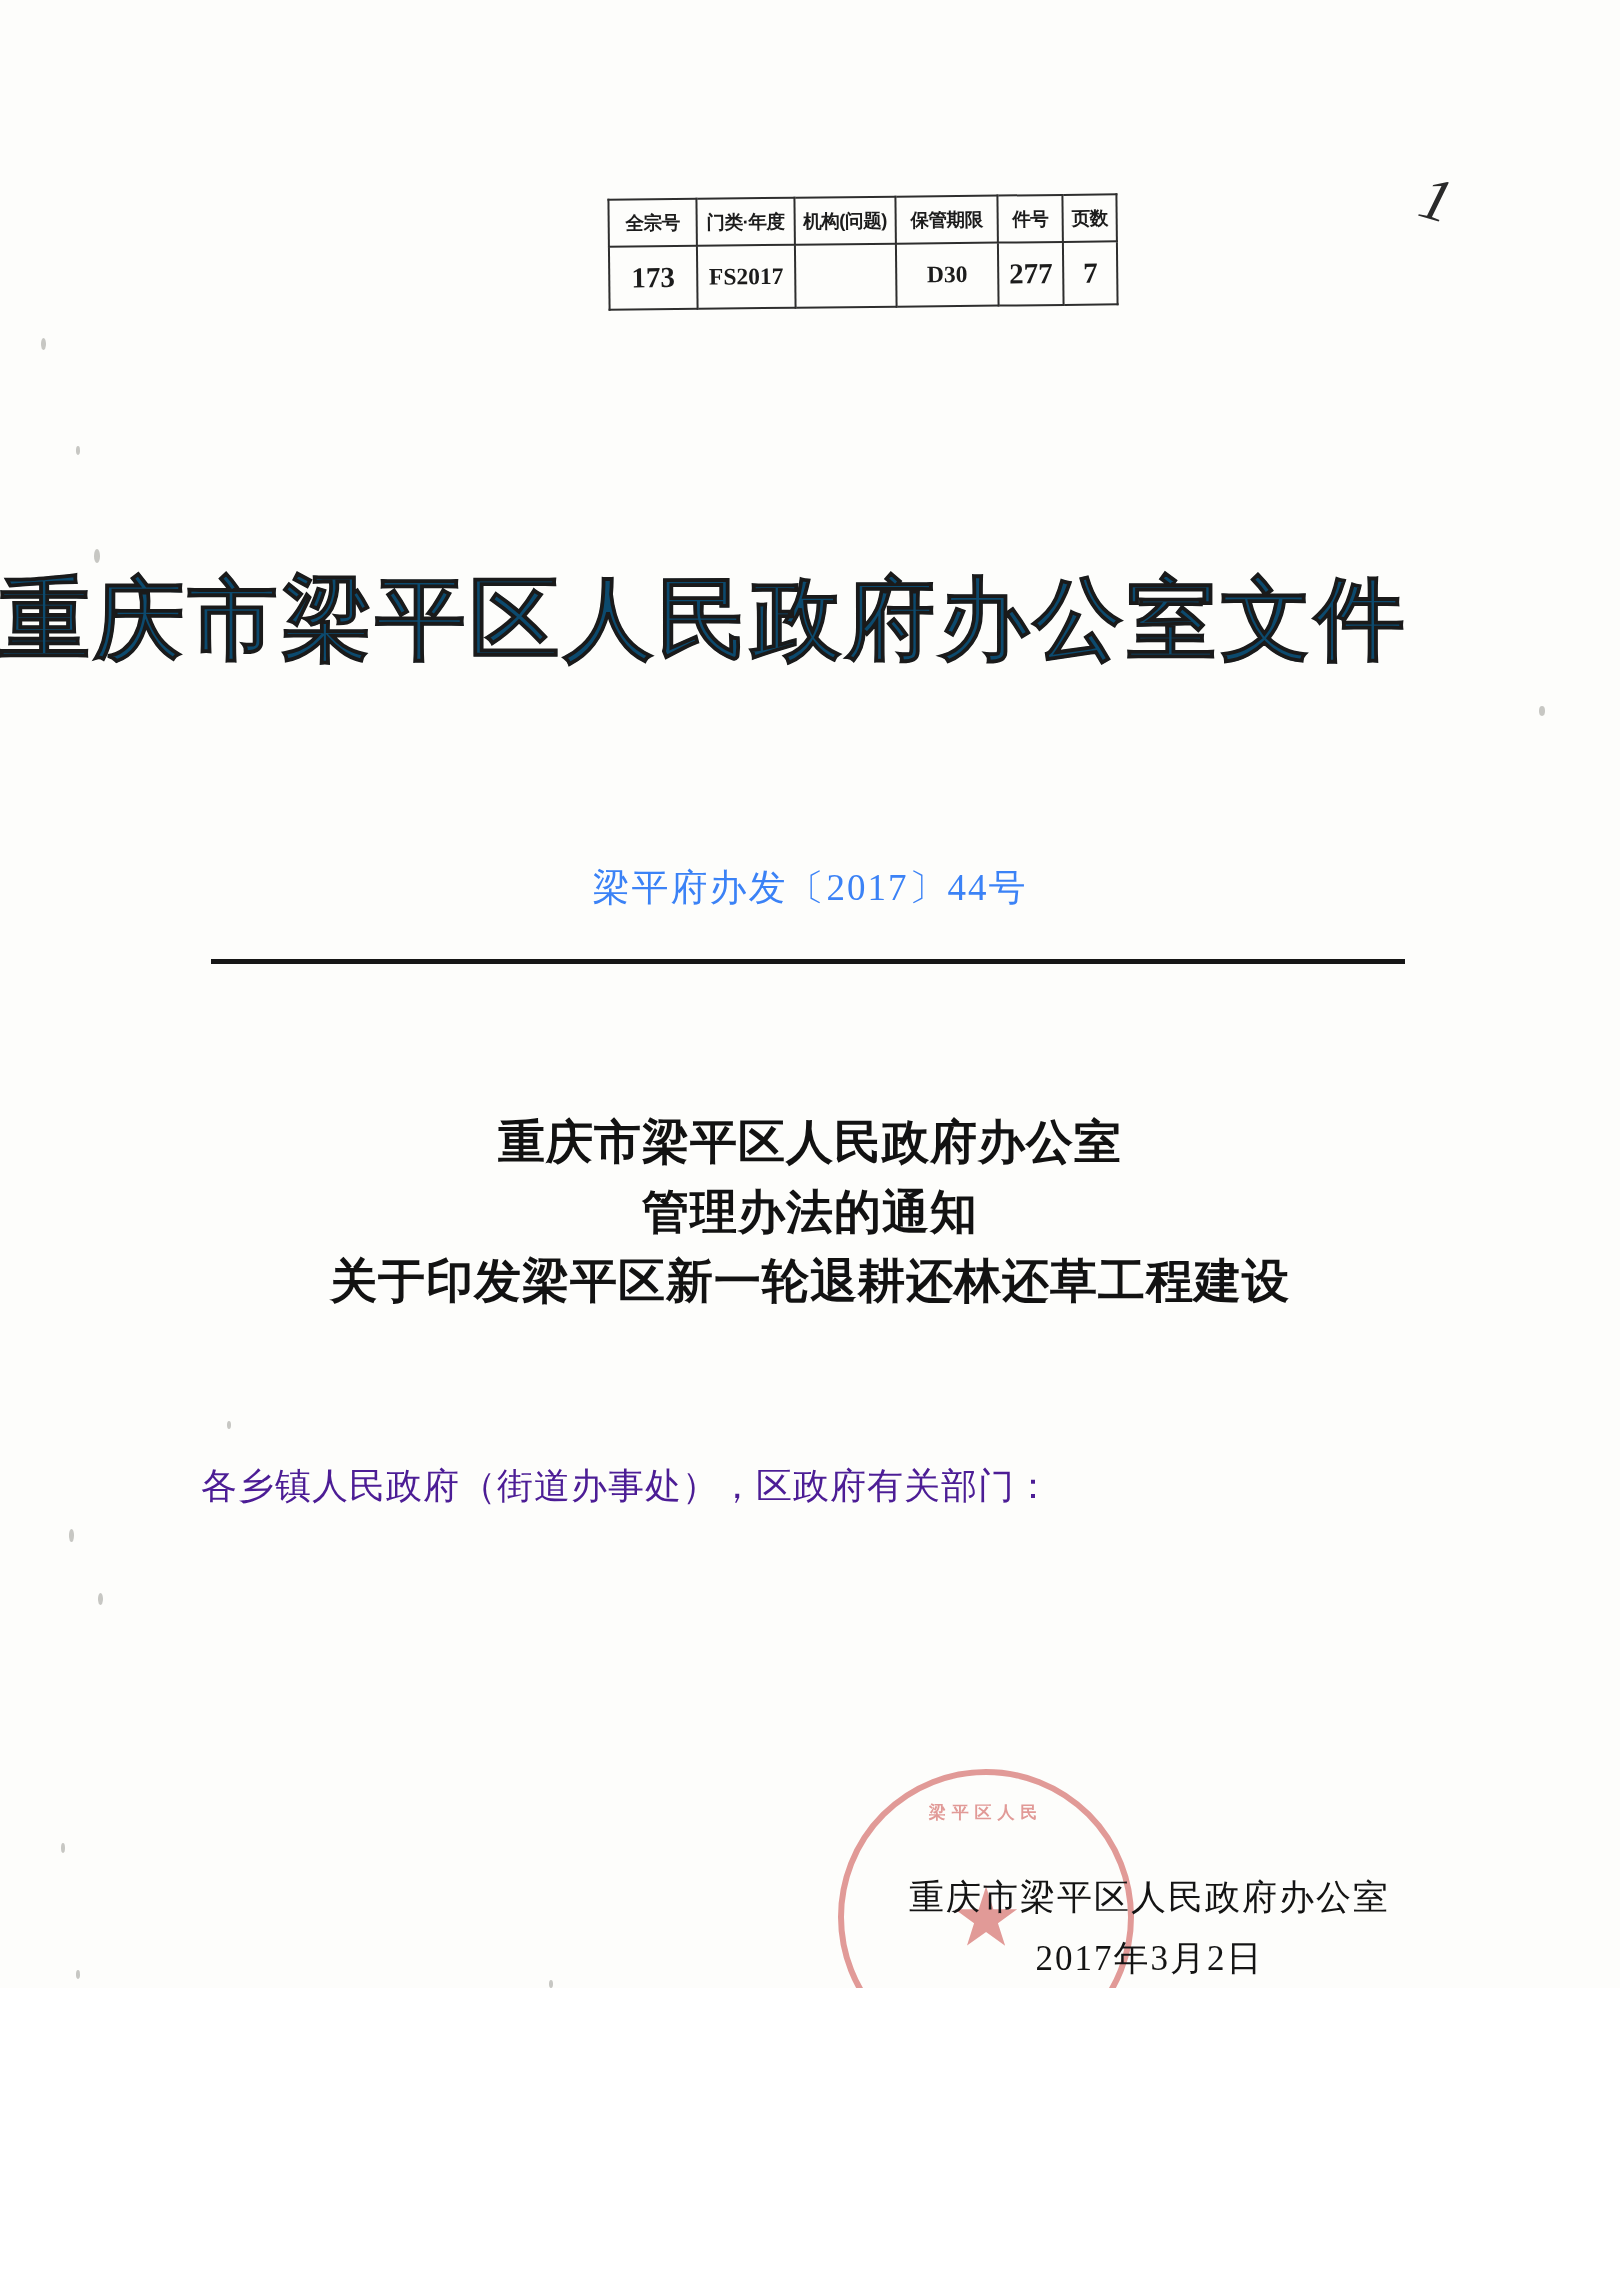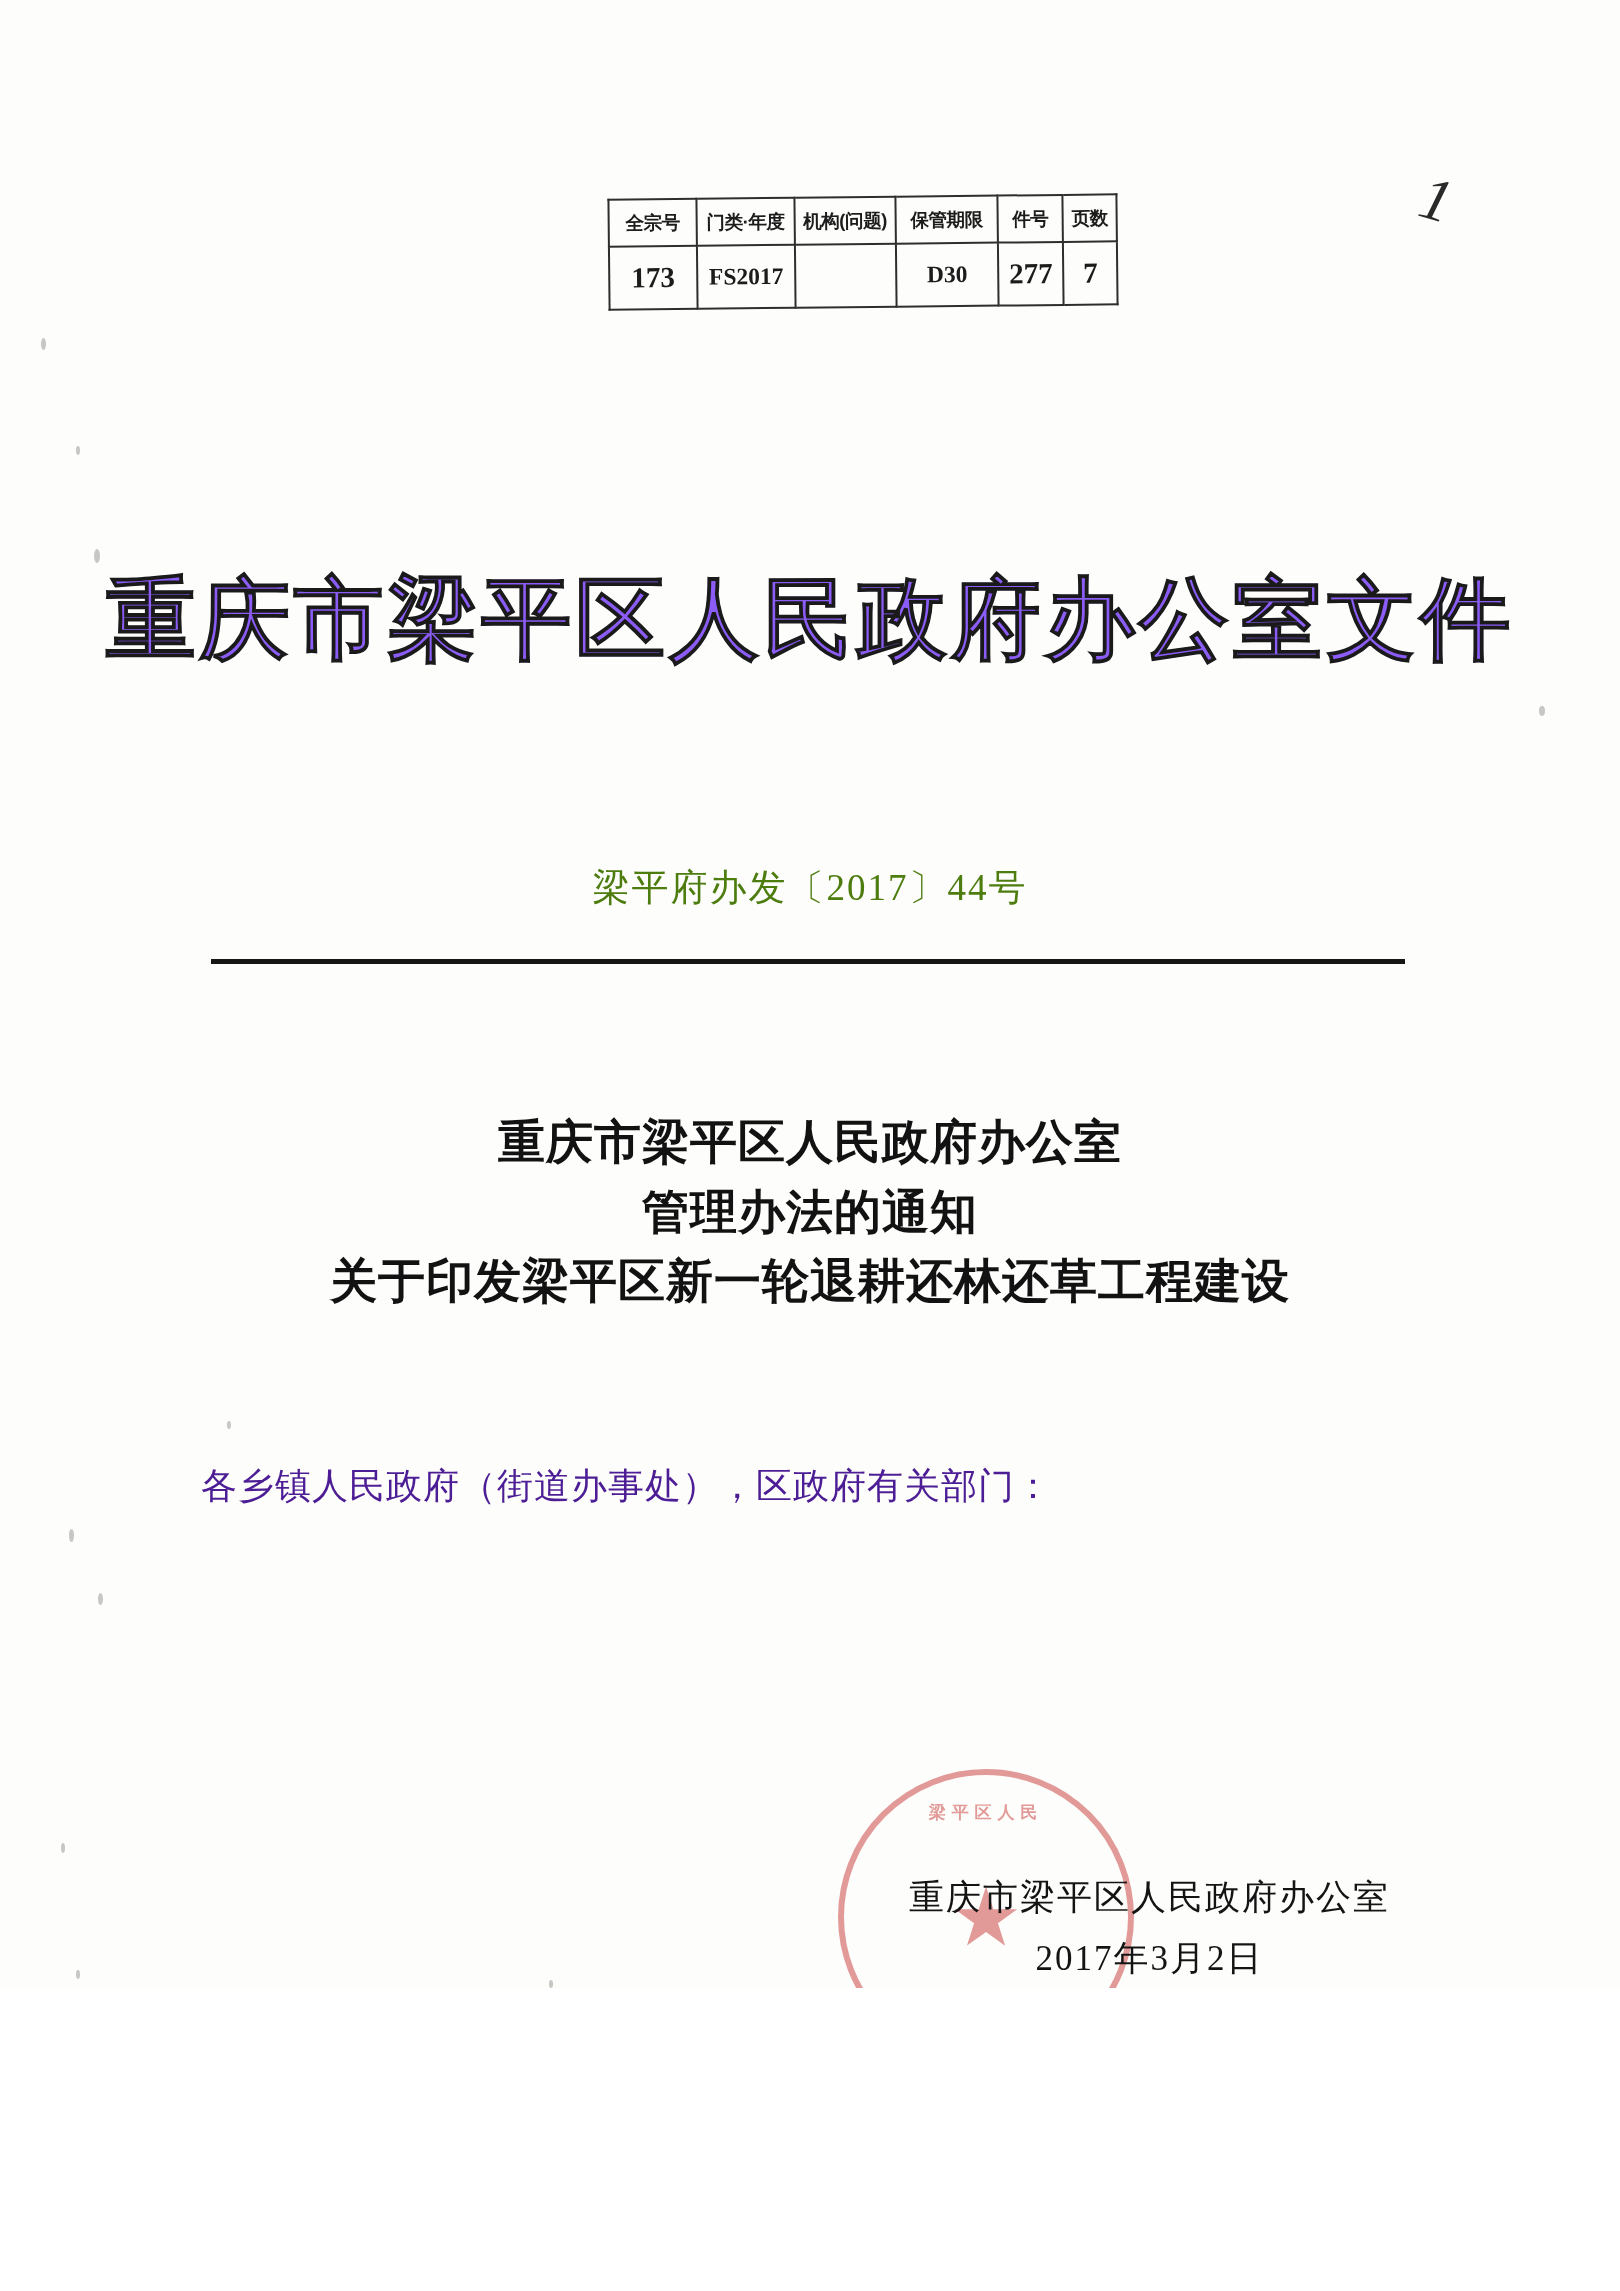--- a/index.html
+++ b/index.html
@@ -77,38 +77,38 @@
     transform: rotate(16deg);
     font-style: italic;
   }
 
   
   .masthead {
     position: absolute;
     left: 0;
     right: 0;
     top: 559px;
-    text-align: center;
+    text-align: left;
     font-family: "Liberation Serif", "DejaVu Serif", serif;
     font-weight: 700;
     font-size: 90px;
     letter-spacing: 3.9px;
-    color: #8b5cf6;
+    color: #0c4a6e;
     -webkit-text-stroke: 1px #1a1a1a;
   }
 
   .doc-number {
     position: absolute;
     left: 0;
     right: 0;
     top: 863px;
     text-align: center;
     font-size: 37px;
     letter-spacing: 2px;
-    color: #4d7c0f;
+    color: #3b82f6;
   }
 
   .rule {
     position: absolute;
     left: 211px;
     width: 1194px;
     top: 959px;
     height: 4.9px;
     background: #161616;
   }

